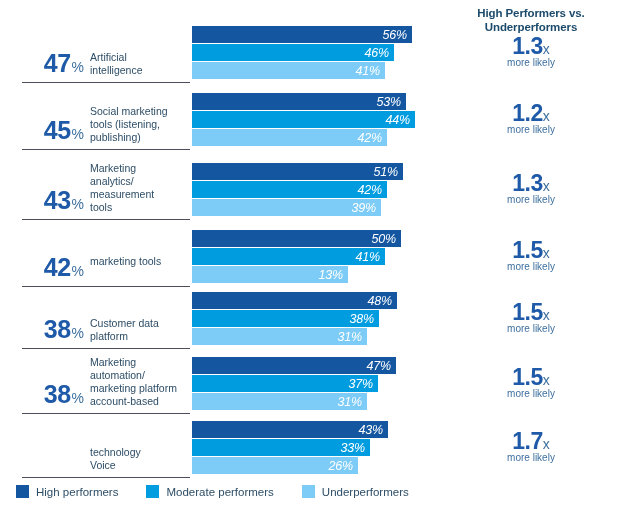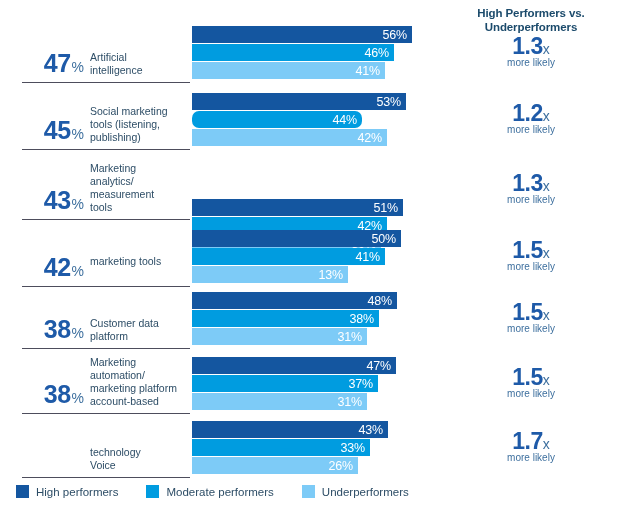--- a/index.html
+++ b/index.html
@@ -100,20 +100,21 @@
   }
   .bar .val {
     position: absolute;
     right: 5px;
     top: 50%;
     transform: translateY(-50%);
     font-size: 12.5px;
     color: #ffffff;
     white-space: nowrap;
     letter-spacing: -0.2px;
+    font-style: italic;
   }
   .bar.s0 { background: #1456a0; }
   .bar.s1 { background: #009ce0; }
   .bar.s2 { background: #7dcbf7; margin-bottom: 0; }
 
   
   .mult {
     position: absolute;
     right: 12px;
     width: 150px;
@@ -198,41 +199,41 @@
         <div class="pct" style="top: 28px;"><span class="num">45</span><span class="sym">%</span></div>
         <div class="cat" style="top: 17px;">
           <div>Social marketing</div>
           <div>tools (listening,</div>
           <div>publishing)</div>
         </div>
         <div class="bars" style="top: 5px;">
           <div class="bar s0" style="width: 214px;">
             <span class="val">53%</span>
           </div>
-          <div class="bar s1" style="width: 170px; border-radius: 7px;">
+          <div class="bar s1" style="width: 223px;">
             <span class="val">44%</span>
           </div>
           <div class="bar s2" style="width: 195px;">
             <span class="val">42%</span>
           </div>
         </div>
         <div class="mult" style="top: 12px;"><span class="mnum">1.2</span><span class="mx">x</span><span class="mlike">more likely</span></div>
         <div class="sep" style="top: 61px;"></div>
       </div>
     </div>
     <div class="row" style="height: 70px;">
       <div class="row-inner">
         <div class="pct" style="top: 28px;"><span class="num">43</span><span class="sym">%</span></div>
         <div class="cat" style="top: 4px;">
           <div>Marketing</div>
           <div>analytics/</div>
           <div>measurement</div>
           <div>tools</div>
         </div>
-        <div class="bars" style="top: 5px; margin-top: 36px;">
+        <div class="bars" style="top: 5px;">
           <div class="bar s0" style="width: 211px;">
             <span class="val">51%</span>
           </div>
           <div class="bar s1" style="width: 195px;">
             <span class="val">42%</span>
           </div>
           <div class="bar s2" style="width: 189px;">
             <span class="val">39%</span>
           </div>
         </div>

